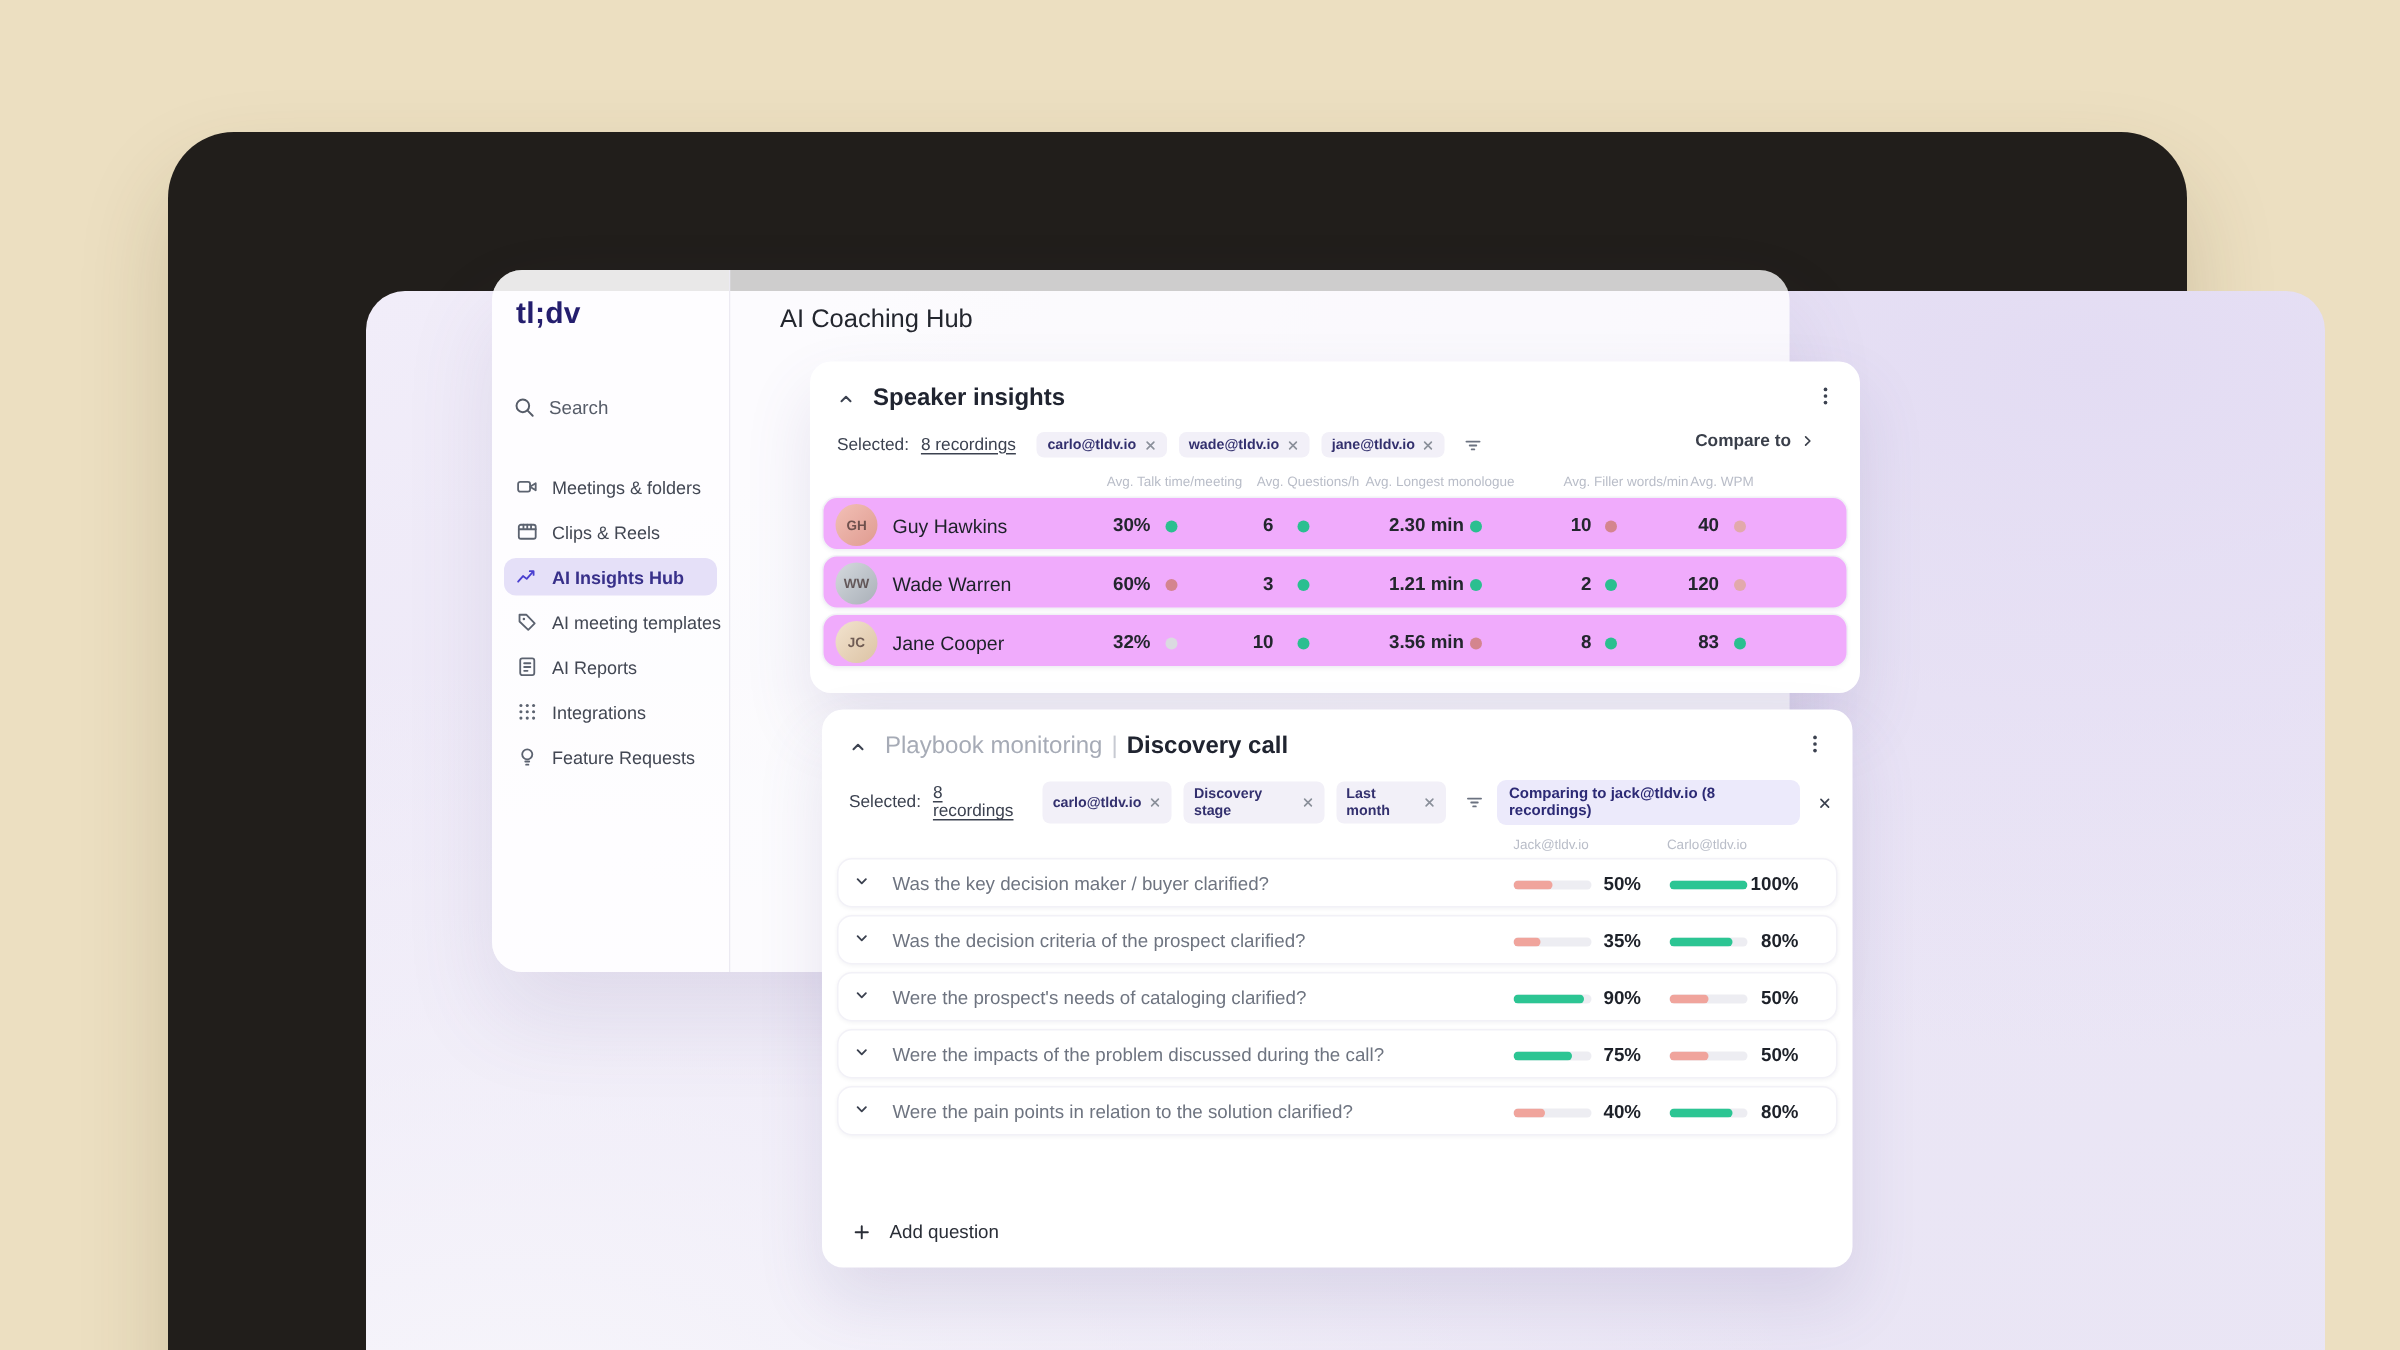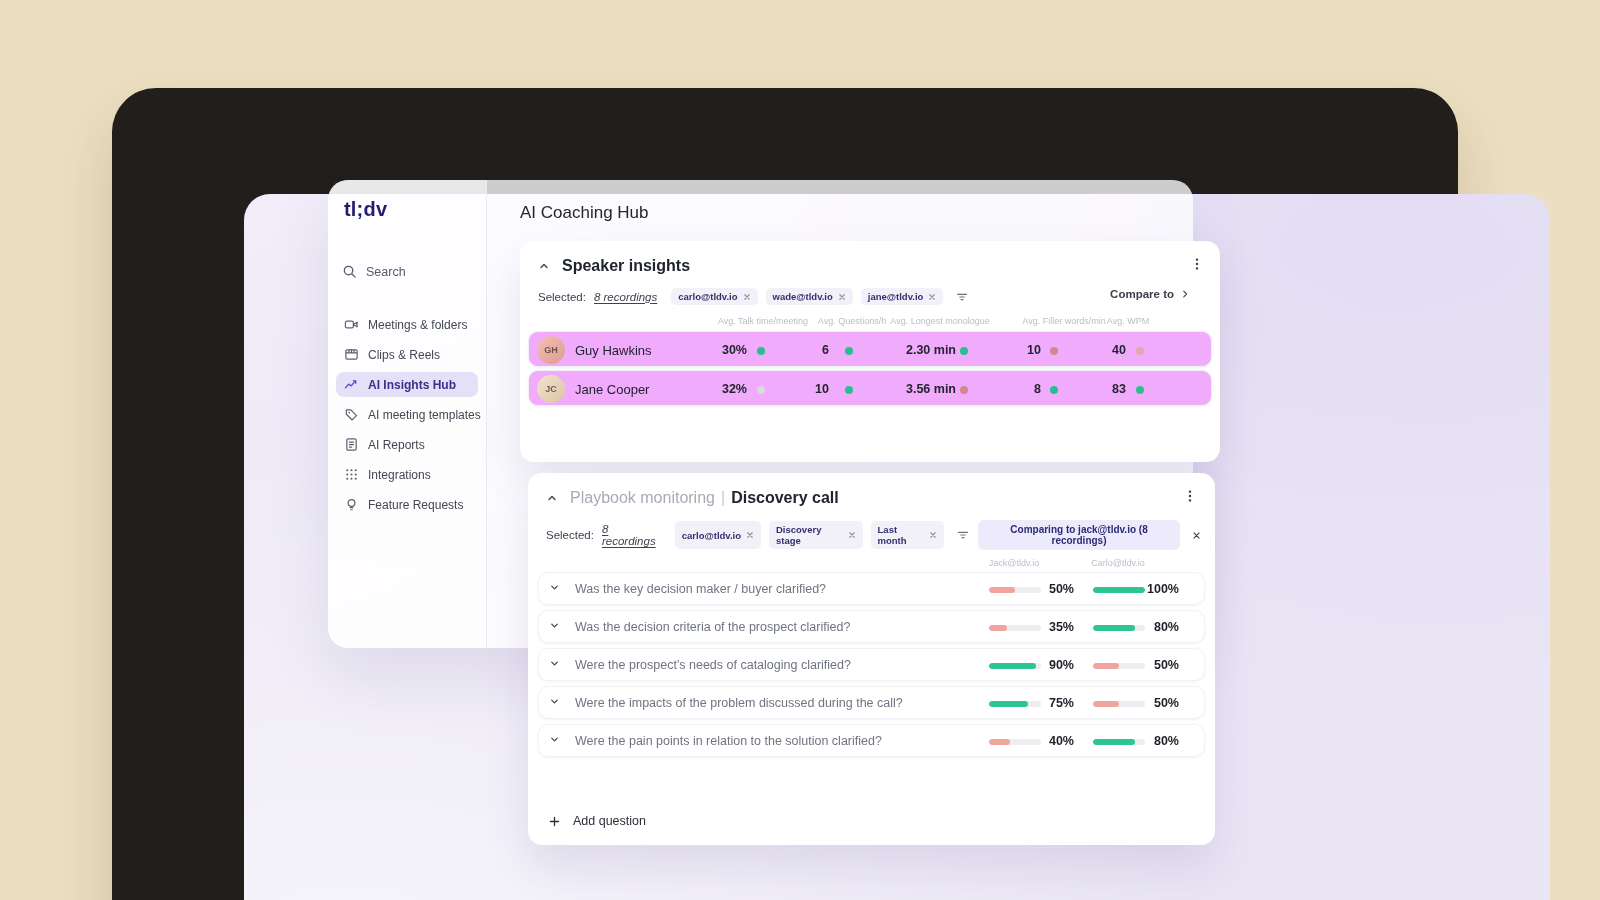--- a/index.html
+++ b/index.html
@@ -28,41 +28,41 @@
   .side-item { display:flex; align-items:center; gap:9px; padding:5px 8px; border-radius:8px;
                color:#424753; font-size:12px; cursor:pointer; }
   .side-item .sicon { display:flex; color:#5c6370; }
   .side-item.active { background:#e5e0f8; color:#38308a; font-weight:700; }
   .side-item.active .sicon { color:#4a3fd0; }
   .slabel { white-space:nowrap; }
 
   .page-title { position:absolute; left:520px; top:203px; font-size:17px; font-weight:500; color:#23262e; }
 
   
-  .card { position:absolute; background:#fff; border-radius:14px; box-shadow:0 22px 44px rgba(96,84,150,.14); }
+  .card { position:absolute; background:#fff; border-radius:14px; box-shadow:0 22px 44px rgba(96,84,150,.14);margin-left:20px; }
   #speaker-card { left:520px; top:241px; width:700px; height:221px; }
   #playbook-card { left:528px; top:473px; width:687px; height:372px; }
 
   .card-head { position:absolute; left:18px; top:16px; display:flex; align-items:center; gap:12px; }
   .chev { display:flex; color:#3c4250; cursor:pointer; }
   .card-title { font-size:16px; font-weight:600; color:#202430; }
   .card-title .muted { color:#a6abb6; font-weight:500; }
   .card-title .sep { color:#c7cad2; font-weight:400; margin:0 6px; }
   .kebab { position:absolute; top:16px; display:flex; color:#3c4250; cursor:pointer; }
 
   .filter-row { position:absolute; left:18px; top:47px; right:14px; display:flex; align-items:center; gap:8px; }
   .selected-lbl { font-size:11.5px; color:#3c4250; }
-  .selected-cnt { font-size:11.5px; color:#3c4250; text-decoration:underline; text-underline-offset:2px; cursor:pointer;font-style:italic; }
+  .selected-cnt { font-size:11.5px; color:#3c4250; text-decoration:underline; text-underline-offset:2px; cursor:pointer; }
   .chip { display:flex; align-items:center; gap:5px; background:#f2f0f8; border-radius:5px; padding:3px 7px;
           font-size:9.5px; font-weight:700; color:#33306e; cursor:pointer; }
   .chip .x { display:flex; color:#8a8f9a; }
   .funnel { display:flex; color:#6b7280; margin-left:4px; cursor:pointer; }
   .compare-btn { position:absolute; right:16px; top:0; display:flex; align-items:center; gap:6px;
                  font-size:11.5px; font-weight:600; color:#3a3f4a; cursor:pointer; }
-  .compare-chip { margin-left:auto; display:flex; align-items:center; gap:12px;text-align:center; }
+  .compare-chip { margin-left:auto; display:flex; align-items:center; gap:12px; }
   .compare-chip .cmp { background:#eceafb; border-radius:6px; padding:4px 8px; font-size:10px; font-weight:700; color:#2c2a75; }
   .compare-chip .x { display:flex; color:#3c4250; cursor:pointer; }
 
   
   .col-head { position:absolute; top:75px; font-size:9px; color:#b9bdc8; transform:translateX(-50%); white-space:nowrap; }
   .speaker-rows { position:absolute; left:8px; top:90px; width:684px; display:flex; flex-direction:column; gap:3px; }
   .srow { position:relative; height:36px; background:#f0abfc; border-radius:10px; border:1px solid #f1f1f6;
           box-shadow:0 1px 3px rgba(25,25,55,.05); }
   .avatar { position:absolute; left:8px; top:4px; width:28px; height:28px; border-radius:50%;
             display:flex; align-items:center; justify-content:center; font-size:9px; font-weight:700; color:rgba(60,42,42,.7); }
@@ -260,20 +260,34 @@
         <span class="sval" style="right:382px">6</span>
         <span class="dot" style="left:316px;background:#2bbf90"></span>
         <span class="sval" style="right:255px">2.30 min</span>
         <span class="dot" style="left:431px;background:#2bbf90"></span>
         <span class="sval" style="right:170px">10</span>
         <span class="dot" style="left:521px;background:#d4858e"></span>
         <span class="sval" style="right:85px">40</span>
         <span class="dot" style="left:607px;background:#e2a9ab"></span>
       </div>
       <div class="srow">
+        <span class="avatar" style="background:linear-gradient(135deg,#d5dade,#a9b0b8)">WW</span>
+        <span class="sname">Wade Warren</span>
+        <span class="sval" style="right:464px">60%</span>
+        <span class="dot" style="left:228px;background:#d4858e"></span>
+        <span class="sval" style="right:382px">3</span>
+        <span class="dot" style="left:316px;background:#2bbf90"></span>
+        <span class="sval" style="right:255px">1.21 min</span>
+        <span class="dot" style="left:431px;background:#2bbf90"></span>
+        <span class="sval" style="right:170px">2</span>
+        <span class="dot" style="left:521px;background:#2bbf90"></span>
+        <span class="sval" style="right:85px">120</span>
+        <span class="dot" style="left:607px;background:#e2a9ab"></span>
+      </div>
+      <div class="srow">
         <span class="avatar" style="background:linear-gradient(135deg,#f2e3cf,#dcc3a4)">JC</span>
         <span class="sname">Jane Cooper</span>
         <span class="sval" style="right:464px">32%</span>
         <span class="dot" style="left:228px;background:#dadae0"></span>
         <span class="sval" style="right:382px">10</span>
         <span class="dot" style="left:316px;background:#2bbf90"></span>
         <span class="sval" style="right:255px">3.56 min</span>
         <span class="dot" style="left:431px;background:#d4858e"></span>
         <span class="sval" style="right:170px">8</span>
         <span class="dot" style="left:521px;background:#2bbf90"></span>

